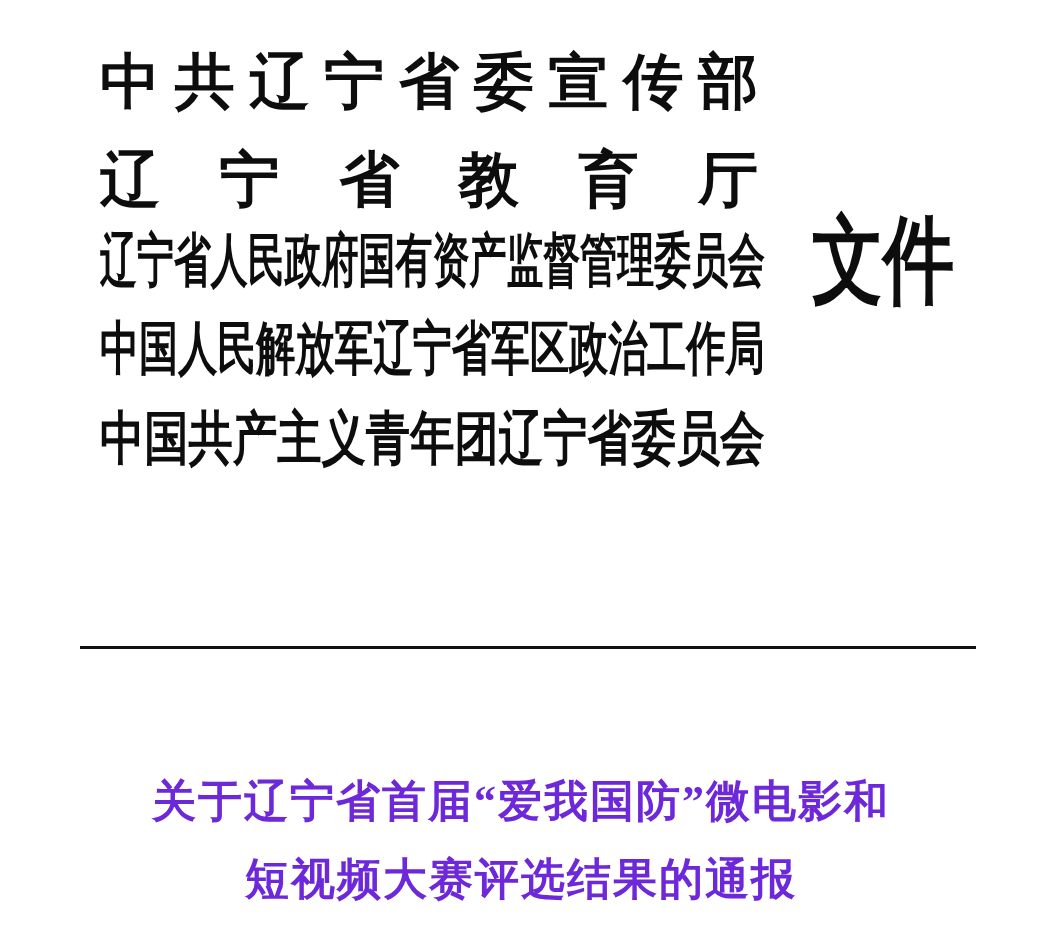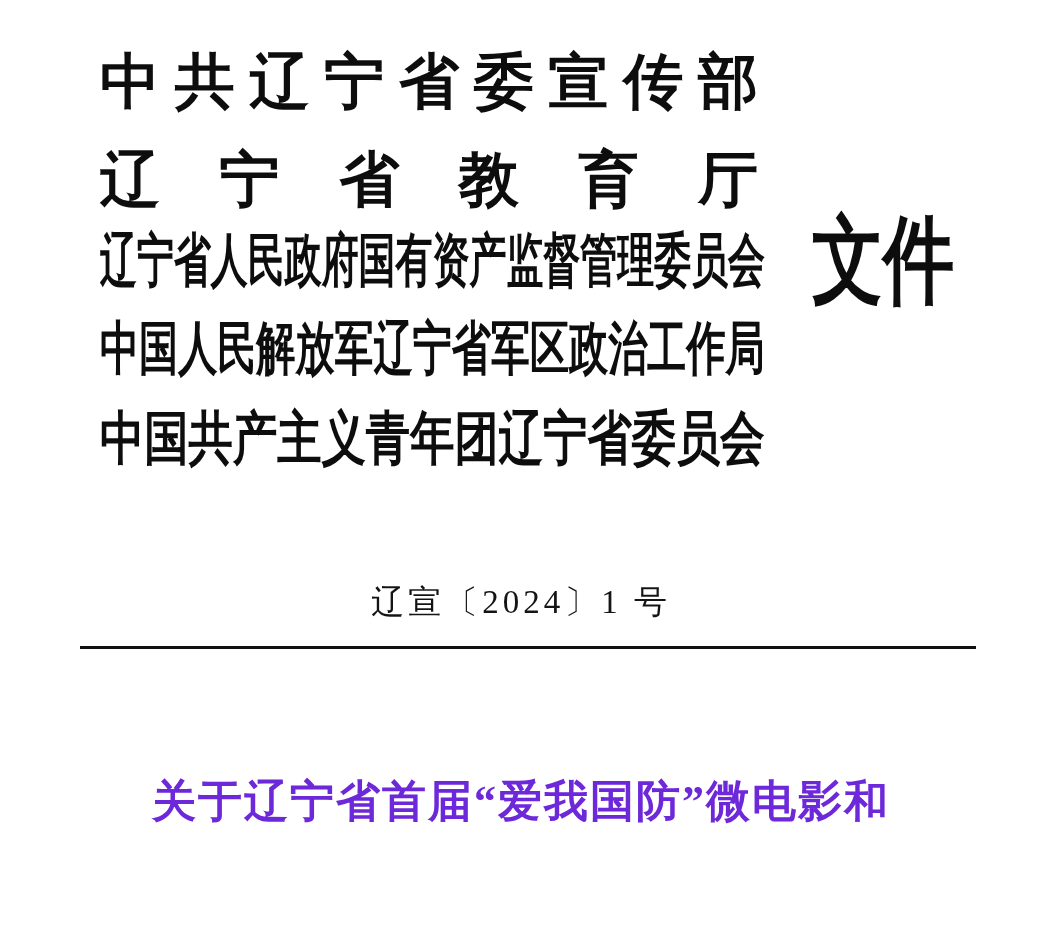--- a/index.html
+++ b/index.html
@@ -119,20 +119,20 @@
     </div>
 
   <div class="org-line org-line-3 condensed">辽宁省人民政府国有资产监督管理委员会</div>
 
   <div class="org-line org-line-4 condensed">中国人民解放军辽宁省军区政治工作局</div>
 
   <div class="org-line org-line-5 condensed">中国共产主义青年团辽宁省委员会</div>
 
   <div class="doc-type">文件</div>
 
-  <div class="doc-number">辽宣〔2024〕1 号</div>
 
   <div class="rule"></div>
 
   <div class="doc-title-line doc-title-1">关于辽宁省首届“爱我国防”微电影和</div>
 
+  <div class="doc-title-line doc-title-2">短视频大赛评选结果的通报</div>
 
 </div>
 
 </body></html>

